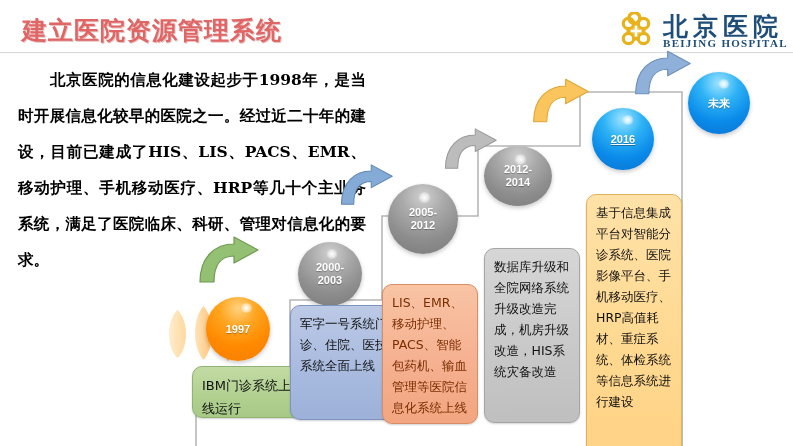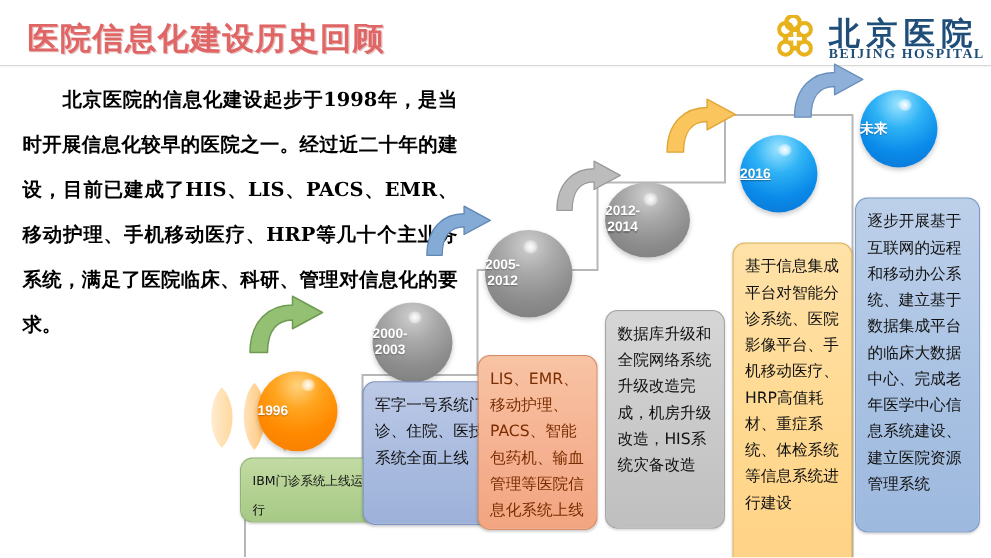--- a/index.html
+++ b/index.html
@@ -108,21 +108,21 @@
   .arrow {
     position: absolute;
   }
 
   
   .sphere {
     position: absolute;
     border-radius: 50%;
     display: flex;
     align-items: center;
-    justify-content: flex-start;
+    justify-content: center;
     text-align: center;
     color: #ffffff;
     font-weight: bold;
     font-size: 11px;
     line-height: 13px;
     box-shadow: 0 2px 4px rgba(0,0,0,.22);
   }
   .sphere .hl {
     position: absolute;
     border-radius: 50%;
@@ -191,21 +191,21 @@
     background: linear-gradient(180deg,#bdd0ea 0%,#a9c2e3 55%,#9db9de 100%);
     border-color: #7e9cc7;
     color: #111;
   }
 </style>
 </head>
 <body>
 
 <div id="slide">
 
-  <div id="title">医院信息化建设历史回顾</div>
+  <div id="title">建立医院资源管理系统</div>
   <div id="title-rule"></div>
 
   <div id="logo">
     <div id="logo-mark">
       <svg width="38" height="38" viewBox="0 0 38 38" aria-hidden="true">
         <g fill="none" stroke="#e8b21c" stroke-width="3.4">
           <path d="M12 6 A5.4 5.4 0 1 1 12 6.01 Z"></path>
         </g>
         <g stroke="#e8b21c" stroke-width="3.2" fill="none" stroke-linecap="round">
           <circle cx="11.5" cy="11.5" r="5.2"></circle>
@@ -258,21 +258,21 @@
   <svg class="arrow" style="left:528px; top:78px;" width="64" height="46" viewBox="0 0 68 48">
     <path d="M6,46 C6,20 22,8 40,8 L40,1 L64,14 L40,27 L40,20 C28,20 20,28 20,46 Z" fill="#fbc55d" stroke="#dfa637" stroke-width="1.2" stroke-linejoin="round"></path>
   </svg>
 
   <svg class="arrow" style="left:630px; top:50px;" width="64" height="46" viewBox="0 0 68 48">
     <path d="M6,46 C6,20 22,8 40,8 L40,1 L64,14 L40,27 L40,20 C28,20 20,28 20,46 Z" fill="#8fb0d8" stroke="#6c90bd" stroke-width="1.2" stroke-linejoin="round"></path>
   </svg>
 
   <div class="sphere orange" style="left:206px; top:297px; width:64px; height:64px;">
     <div class="hl" style="left:34px; top:6px; width:13px; height:10px;"></div>
-    <div class="lbl">1996</div>
+    <div class="lbl">1997</div>
   </div>
 
   <div class="sphere gray" style="left:298px; top:242px; width:64px; height:64px; white-space:pre-line;">
     <div class="hl" style="left:28px; top:7px; width:12px; height:10px;"></div>
     <div class="lbl">2000-
 2003</div>
   </div>
 
   <div class="sphere gray" style="left:388px; top:184px; width:70px; height:70px; white-space:pre-line;">
     <div class="hl" style="left:30px; top:8px; width:13px; height:11px;"></div>
@@ -289,37 +289,34 @@
   <div class="sphere blue" style="left:592px; top:108px; width:62px; height:62px;text-decoration:underline;">
     <div class="hl" style="left:30px; top:7px; width:12px; height:10px;"></div>
     <div class="lbl">2016</div>
   </div>
 
   <div class="sphere blue" style="left:688px; top:72px; width:62px; height:62px;">
     <div class="hl" style="left:30px; top:7px; width:12px; height:10px;"></div>
     <div class="lbl">未来</div>
   </div>
 
-  <div class="box green" style="left:192px; top:366px; width:112px; height:52px; line-height:23px; font-size:10px;">
+  <div class="box green" style="left:192px; top:366px; width:112px; height:52px; line-height:23px; font-size:13px;">
     <span>IBM门诊系统上线运行</span>
   </div>
 
   <div class="box steelblue" style="left:290px; top:305px; width:108px; height:115px;">
     <span>军字一号系统门诊、住院、医技系统全面上线</span>
   </div>
 
   <div class="box silver" style="left:484px; top:248px; width:96px; height:175px;">
     <span>数据库升级和全院网络系统升级改造完成，机房升级改造，HIS系统灾备改造</span>
   </div>
 
   <div class="box peach" style="left:382px; top:284px; width:96px; height:140px; color:#7b2d00;">
     <span>LIS、EMR、移动护理、PACS、智能包药机、输血管理等医院信息化系统上线</span>
   </div>
 
   <div class="box gold" style="left:586px; top:194px; width:96px; height:294px;">
     <span>基于信息集成平台对智能分诊系统、医院影像平台、手机移动医疗、HRP高值耗材、重症系统、体检系统等信息系统进行建设</span>
   </div>
 
-  <div class="box lightblue" style="left:684px; top:158px; width:100px; height:268px;">
-    <span>逐步开展基于互联网的远程和移动办公系统、建立基于数据集成平台的临床大数据中心、完成老年医学中心信息系统建设、建立医院资源管理系统</span>
-  </div>
 
 </div>
 
 </body></html>

